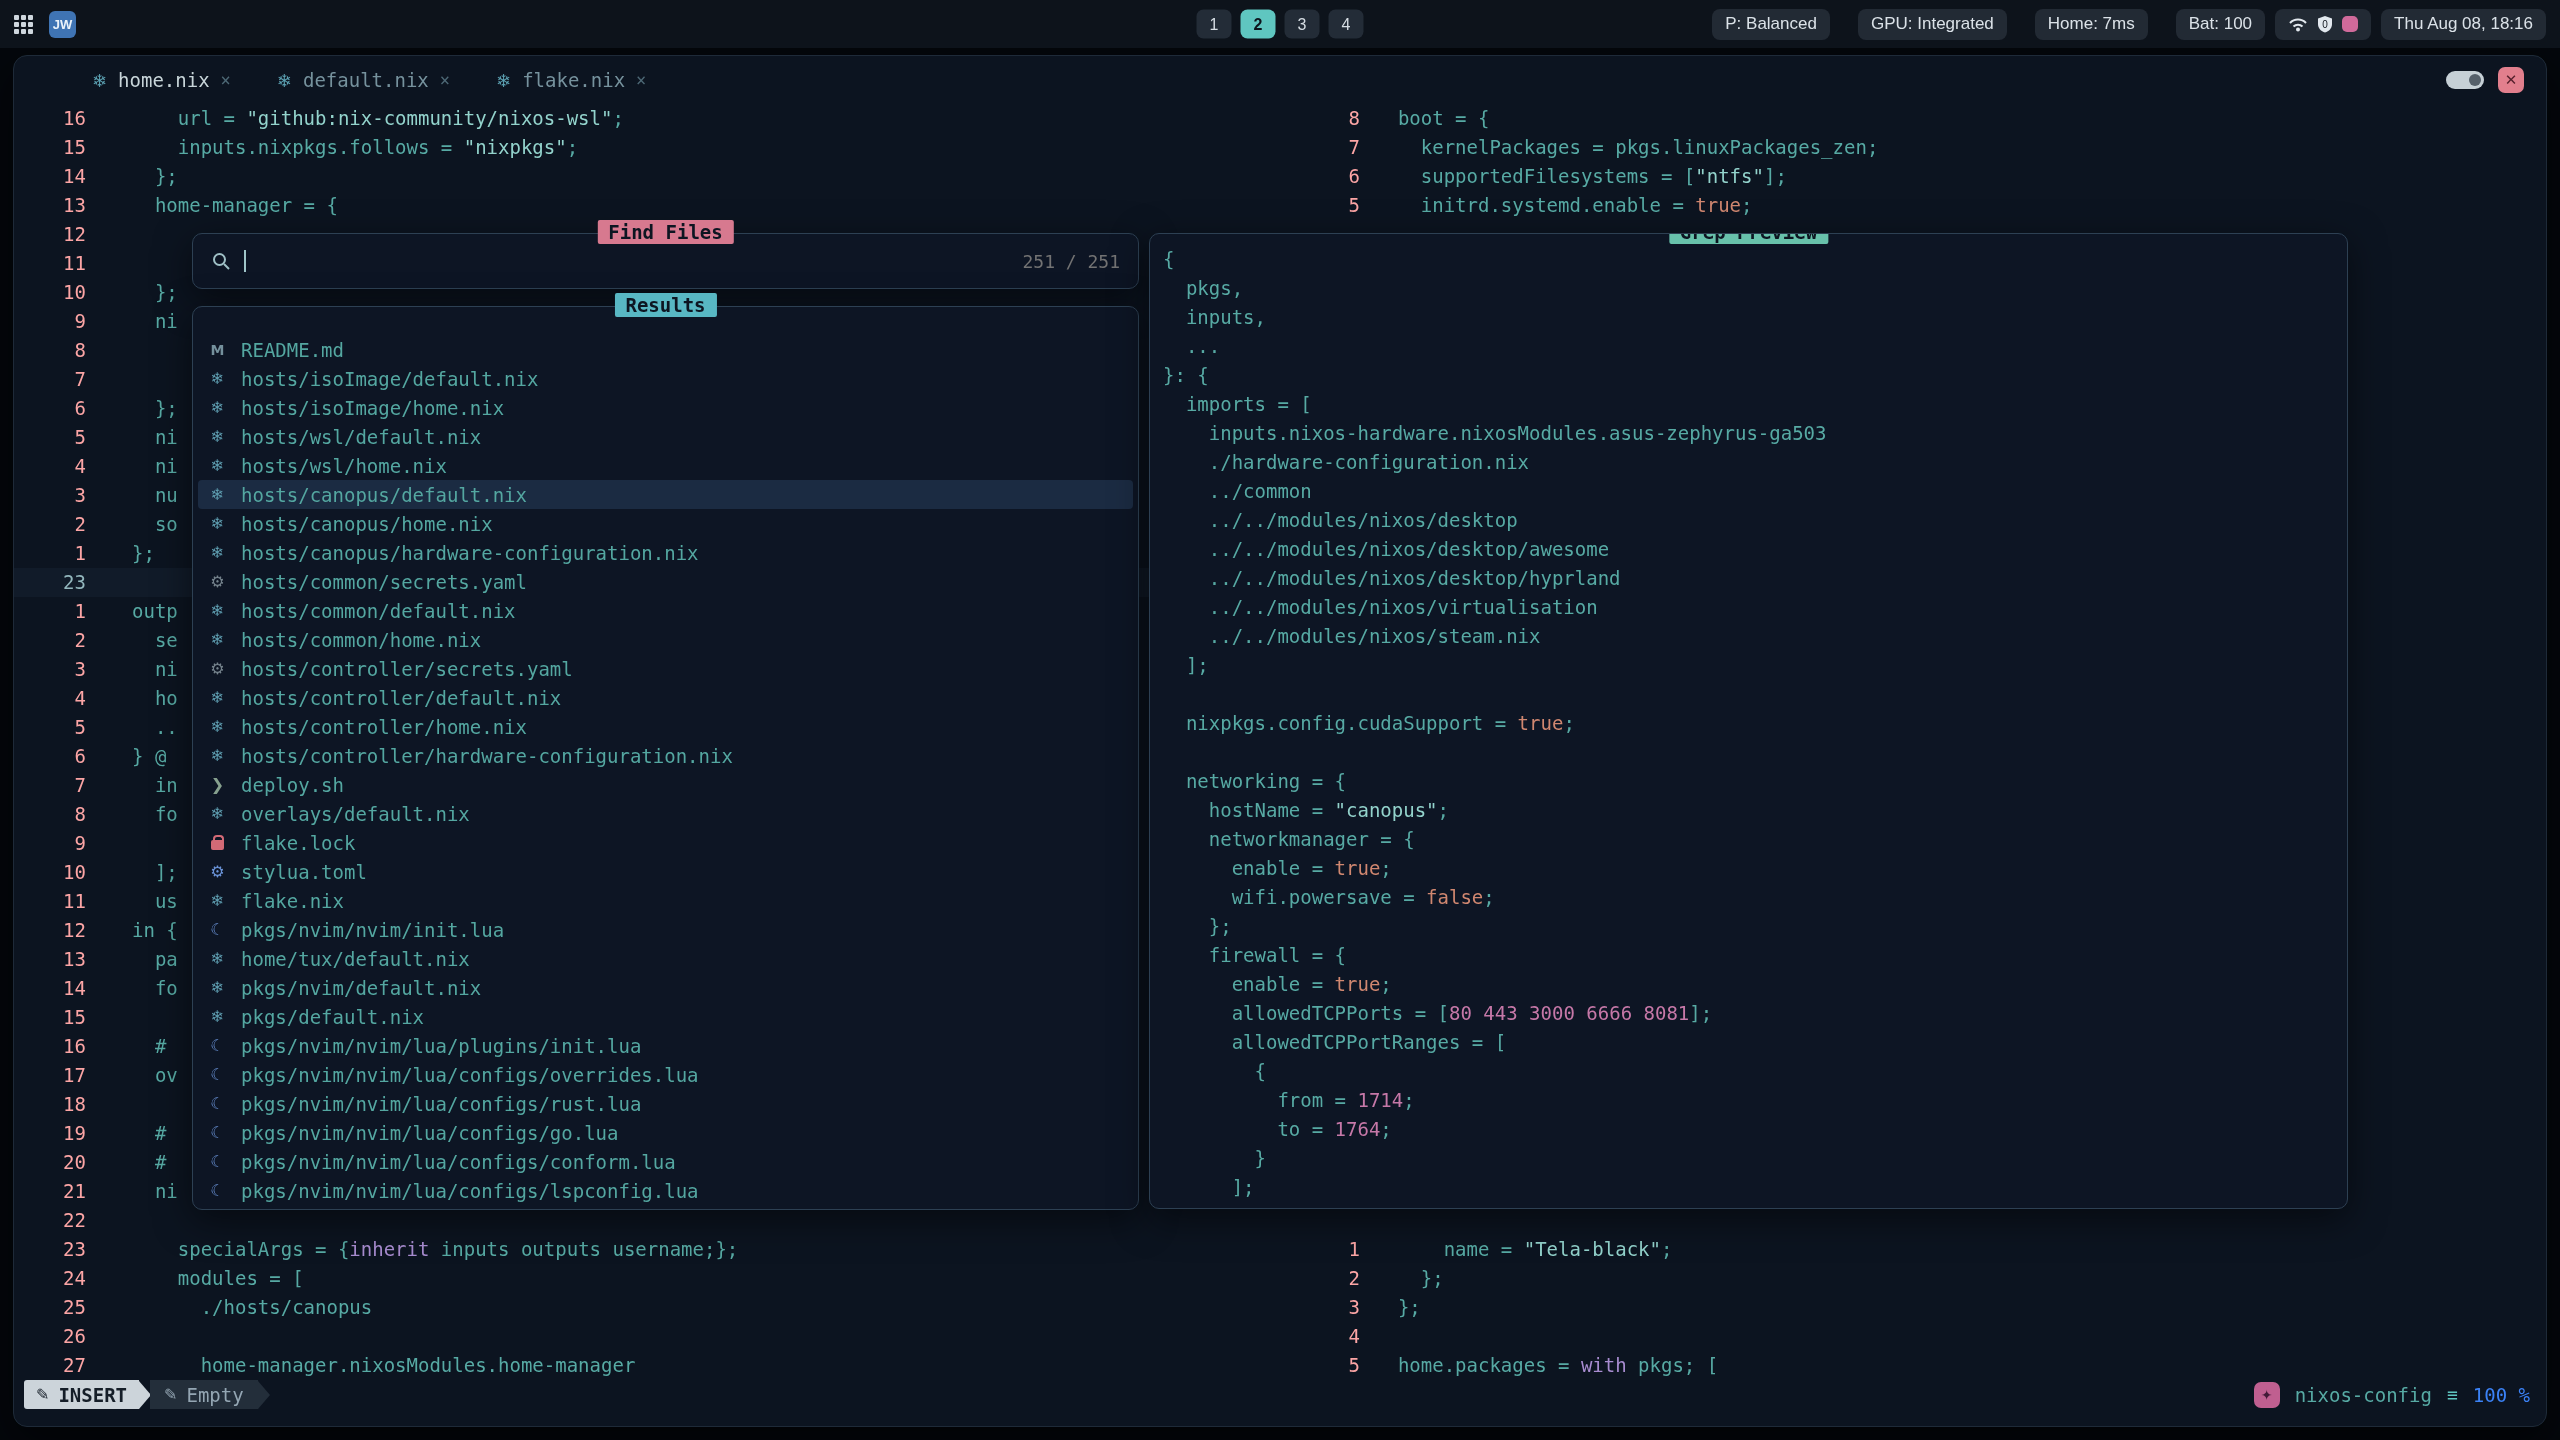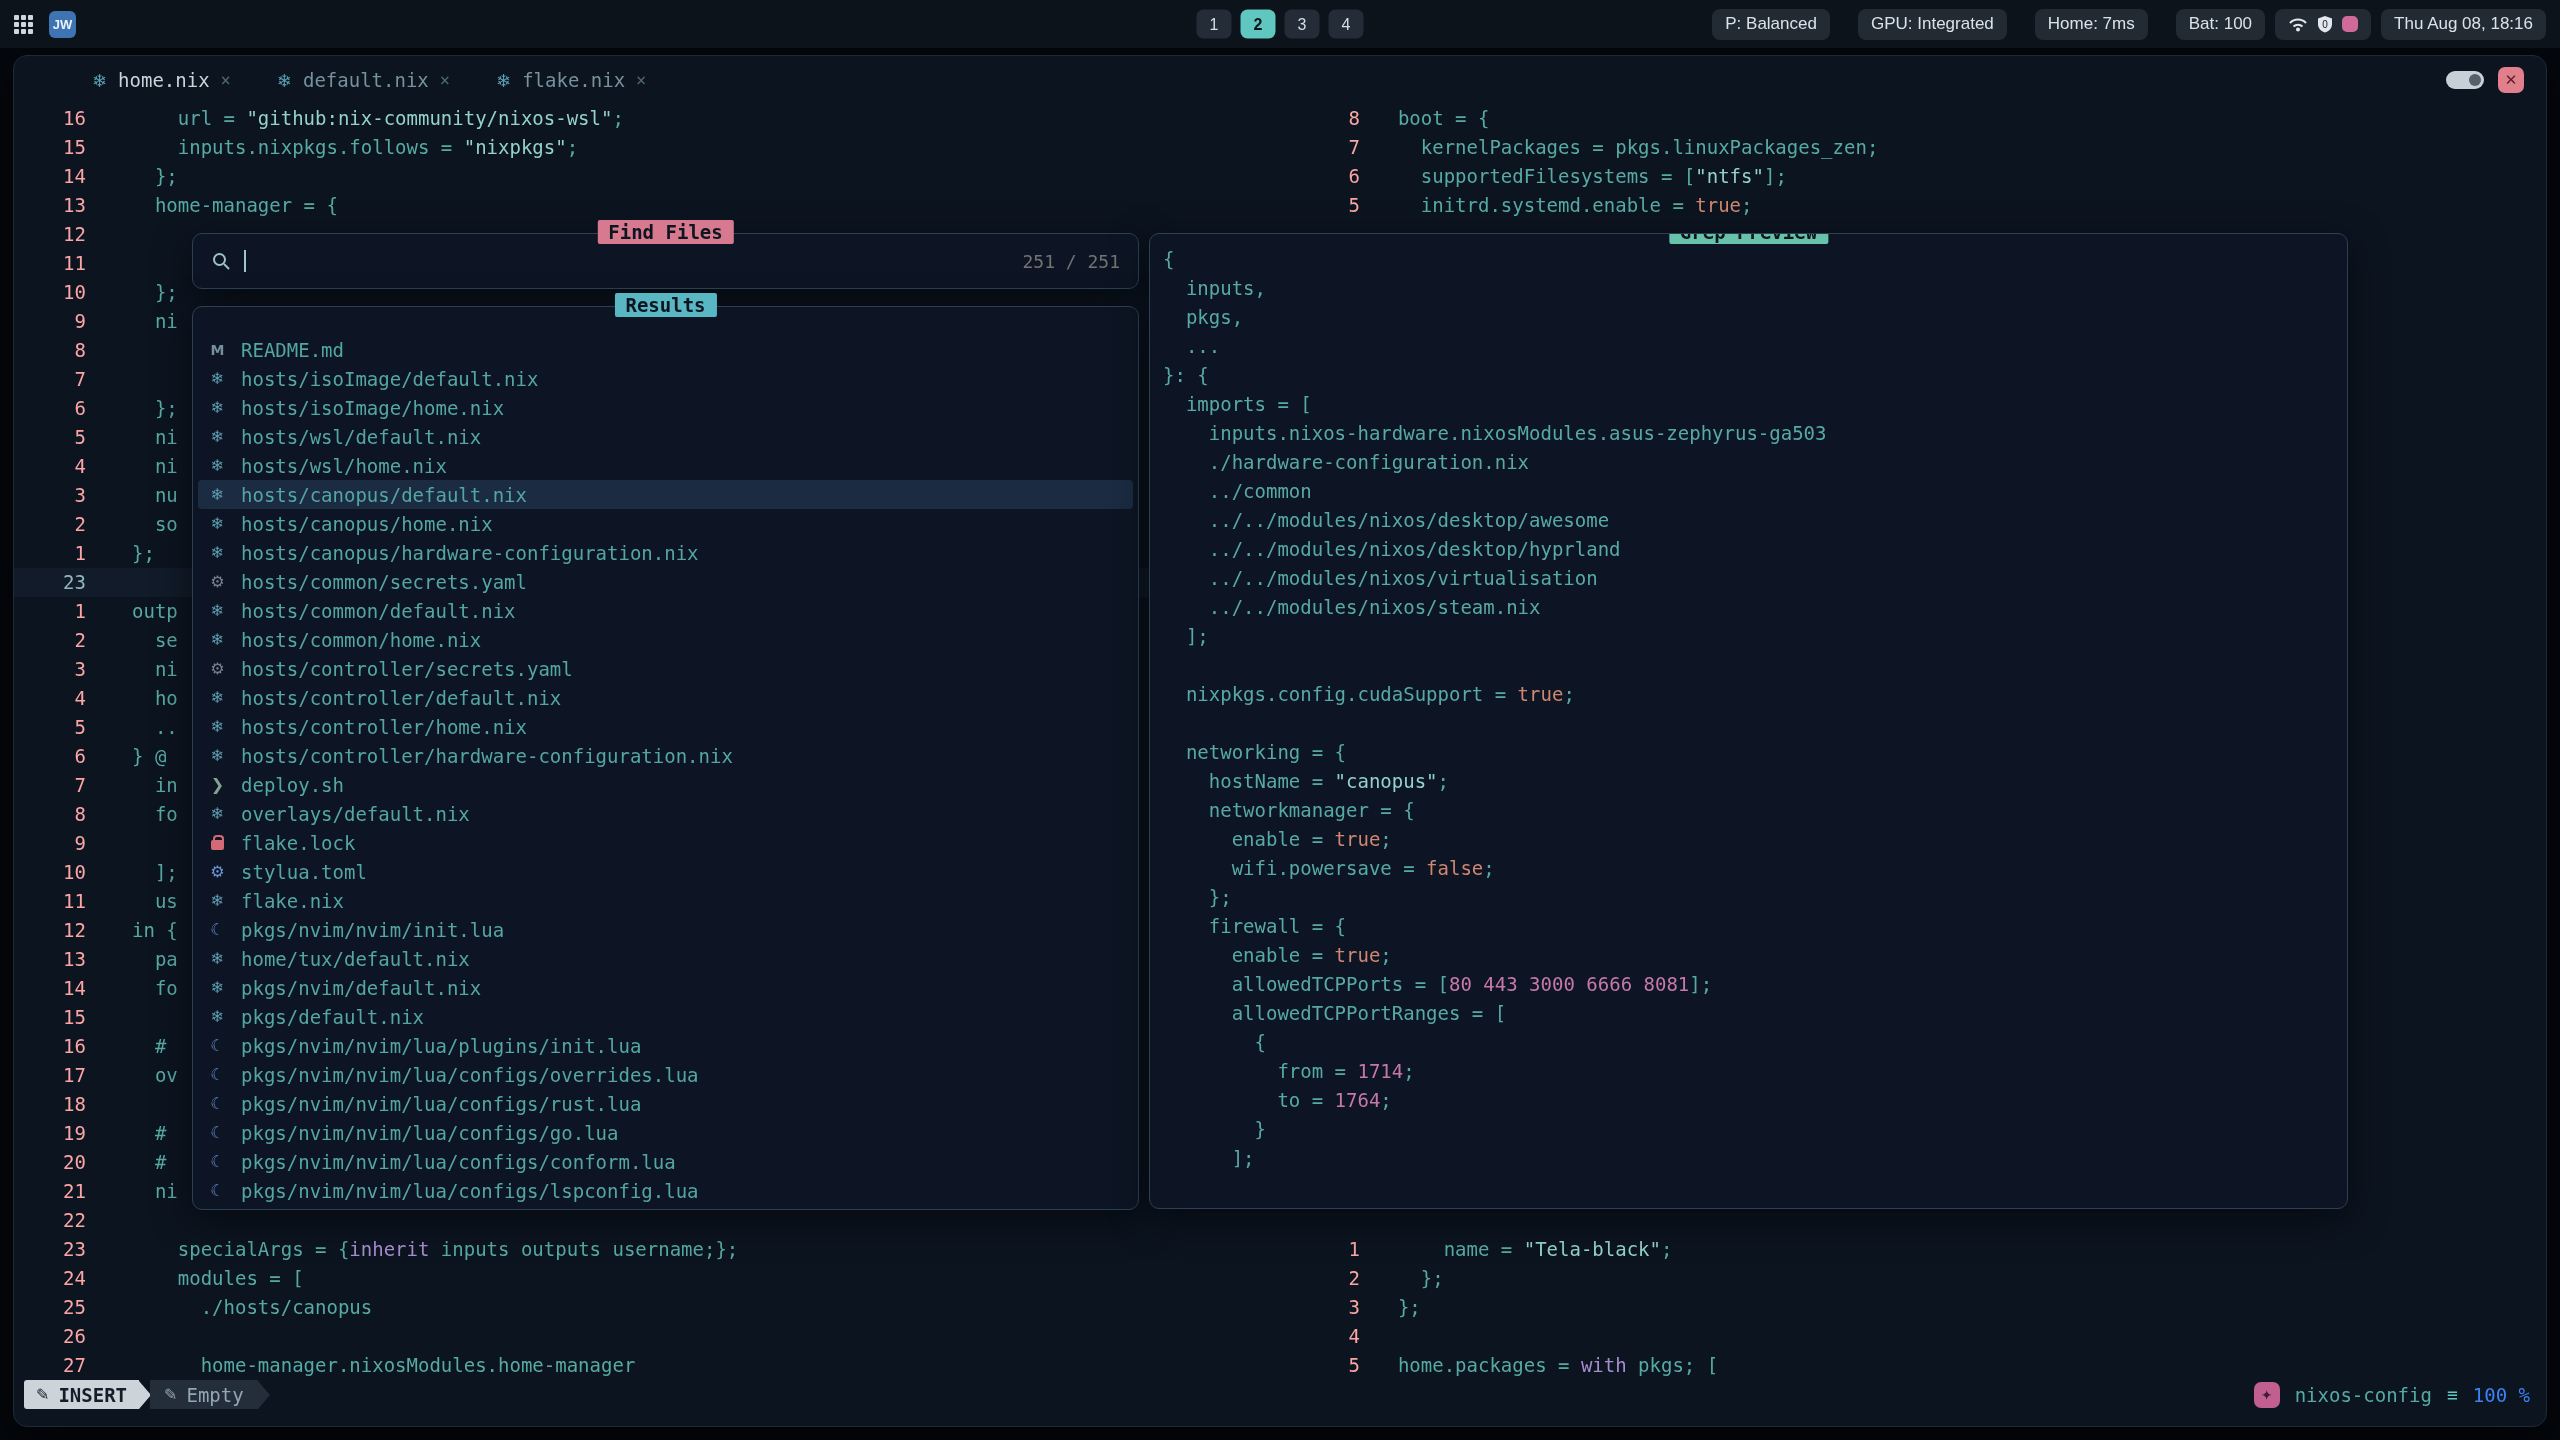--- a/index.html
+++ b/index.html
@@ -326,28 +326,29 @@
           <span class="ficon ic-lua">☾</span>
           <span>pkgs/nvim/nvim/lua/configs/lspconfig.lua</span>
         </div>
       </div>
   </div>
 
   <div class="float preview-box">
     <span class="badge green">Grep Preview</span>
     <div id="preview-lines">
         <div class="prow">{</div>
+        <div class="prow">  pkgs,</div>
         <div class="prow">  inputs,</div>
-        <div class="prow">  pkgs,</div>
         <div class="prow">  ...</div>
         <div class="prow">}: {</div>
         <div class="prow">  imports = [</div>
         <div class="prow">    inputs.nixos-hardware.nixosModules.asus-zephyrus-ga503</div>
         <div class="prow">    ./hardware-configuration.nix</div>
         <div class="prow">    ../common</div>
+        <div class="prow">    ../../modules/nixos/desktop</div>
         <div class="prow">    ../../modules/nixos/desktop/awesome</div>
         <div class="prow">    ../../modules/nixos/desktop/hyprland</div>
         <div class="prow">    ../../modules/nixos/virtualisation</div>
         <div class="prow">    ../../modules/nixos/steam.nix</div>
         <div class="prow">  ];</div>
         <div class="prow">&nbsp;</div>
         <div class="prow">  nixpkgs.config.cudaSupport = <span class="b">true</span>;</div>
         <div class="prow">&nbsp;</div>
         <div class="prow">  networking = {</div>
         <div class="prow">    hostName = <span class="s">"canopus"</span>;</div>

